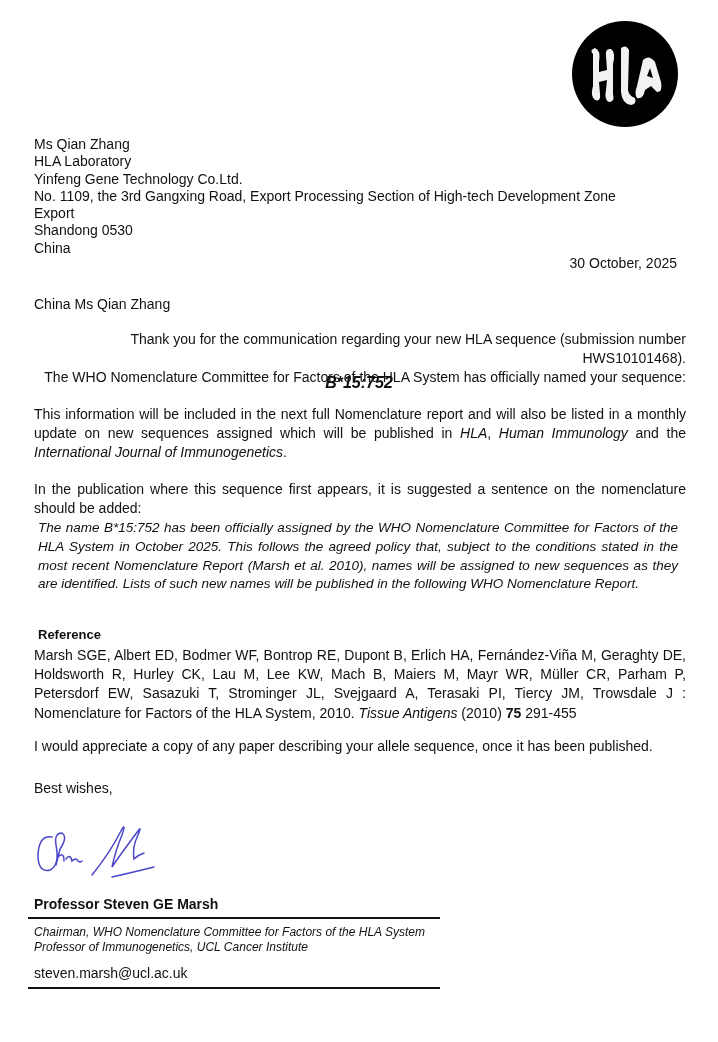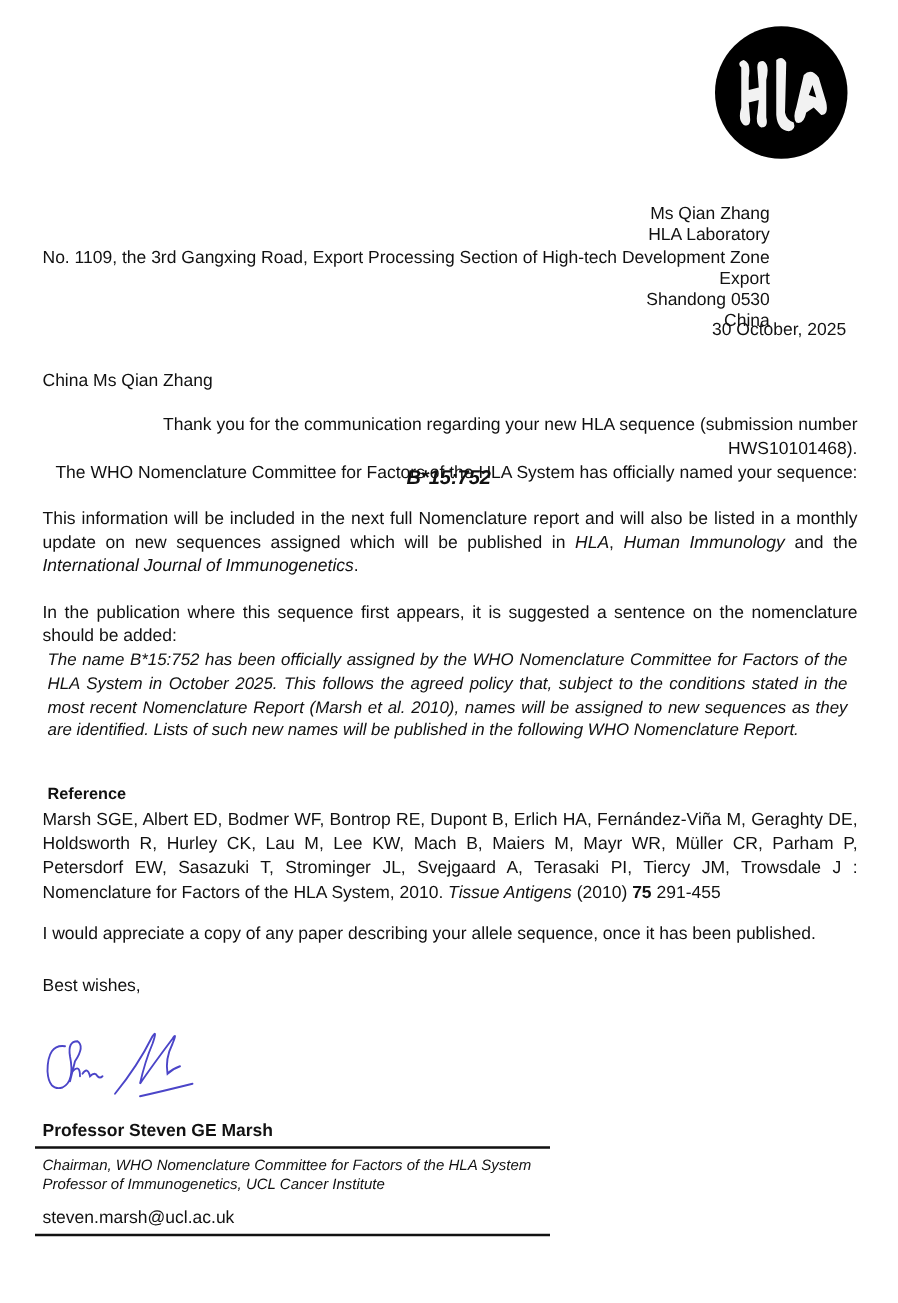--- a/index.html
+++ b/index.html
@@ -1,21 +1,21 @@
 <!DOCTYPE html>
 <html><head>
 <meta charset="utf-8">
 <style>
   html, body { margin: 0; padding: 0; background: #ffffff; }
   body {
     width: 718px; height: 1042px; position: relative; overflow: hidden;
     font-family: "Liberation Sans", sans-serif; color: #111111;
   }
   .logo { position: absolute; left: 571px; top: 20px; width: 108px; height: 108px; }
-  .addr { position: absolute; left: 34px; top: 162px; font-size: 14px; line-height: 17.3px; text-align: right; }
+  .addr { position: absolute; left: 34px; top: 136px; font-size: 14px; line-height: 17.3px; }
   .addr div { white-space: nowrap; }
   .date { position: absolute; right: 41px; top: 255px; font-size: 14px; }
   .salutation { position: absolute; left: 34px; top: 296px; font-size: 14px; }
   .para { position: absolute; left: 34px; width: 652px; font-size: 14px; line-height: 19px; text-align: justify; }
   .p1 { top: 330px; text-align: right; }
   .allele { position: absolute; left: 0; width: 718px; top: 374px; text-align: center; font-size: 16px; font-weight: bold; font-style: italic; }
   .p2 { top: 405px; }
   .p3 { top: 480px; }
   .quote { position: absolute; left: 38px; width: 640px; top: 519px; font-size: 13.5px; line-height: 18.8px; font-style: italic; text-align: justify; }
   .ref-head { position: absolute; left: 38px; top: 627px; font-size: 13px; font-weight: bold; }
@@ -38,20 +38,21 @@
 <svg class="logo" viewBox="0 0 108 108">
   <circle cx="54" cy="54" r="53" fill="#000"></circle>
   <path d="M22 34 Q18 30 24 28 Q30 30 28 42 L28 52 L36 50 L35 36 Q34 28 40 29 Q45 32 42 44 L42 74 Q44 82 38 82 Q33 80 35 70 L36 60 L28 62 L29 74 Q30 82 24 80 Q19 76 22 66 Z" fill="#f2f2f2"></path>
   <path d="M50 28 Q55 24 58 30 L57 70 Q58 76 64 78 Q66 84 60 85 Q51 84 50 72 Z" fill="#f2f2f2"></path>
   <path d="M72 40 Q78 34 84 42 L90 62 Q92 72 86 72 L80 66 L74 70 Q72 80 66 78 Q63 74 66 66 Z M76 56 L82 58 L79 48 Z" fill="#f2f2f2" fill-rule="evenodd"></path>
 </svg>
 
 <div class="addr">
   <div>Ms Qian Zhang</div>
   <div>HLA Laboratory</div>
+  <div>Yinfeng Gene Technology Co.Ltd.</div>
   <div>No. 1109, the 3rd Gangxing Road, Export Processing Section of High-tech Development Zone</div>
   <div>Export</div>
   <div>Shandong 0530</div>
   <div>China</div>
 </div>
 
 <div class="date">30 October, 2025</div>
 
 <div class="salutation">China  Ms Qian Zhang</div>
 

